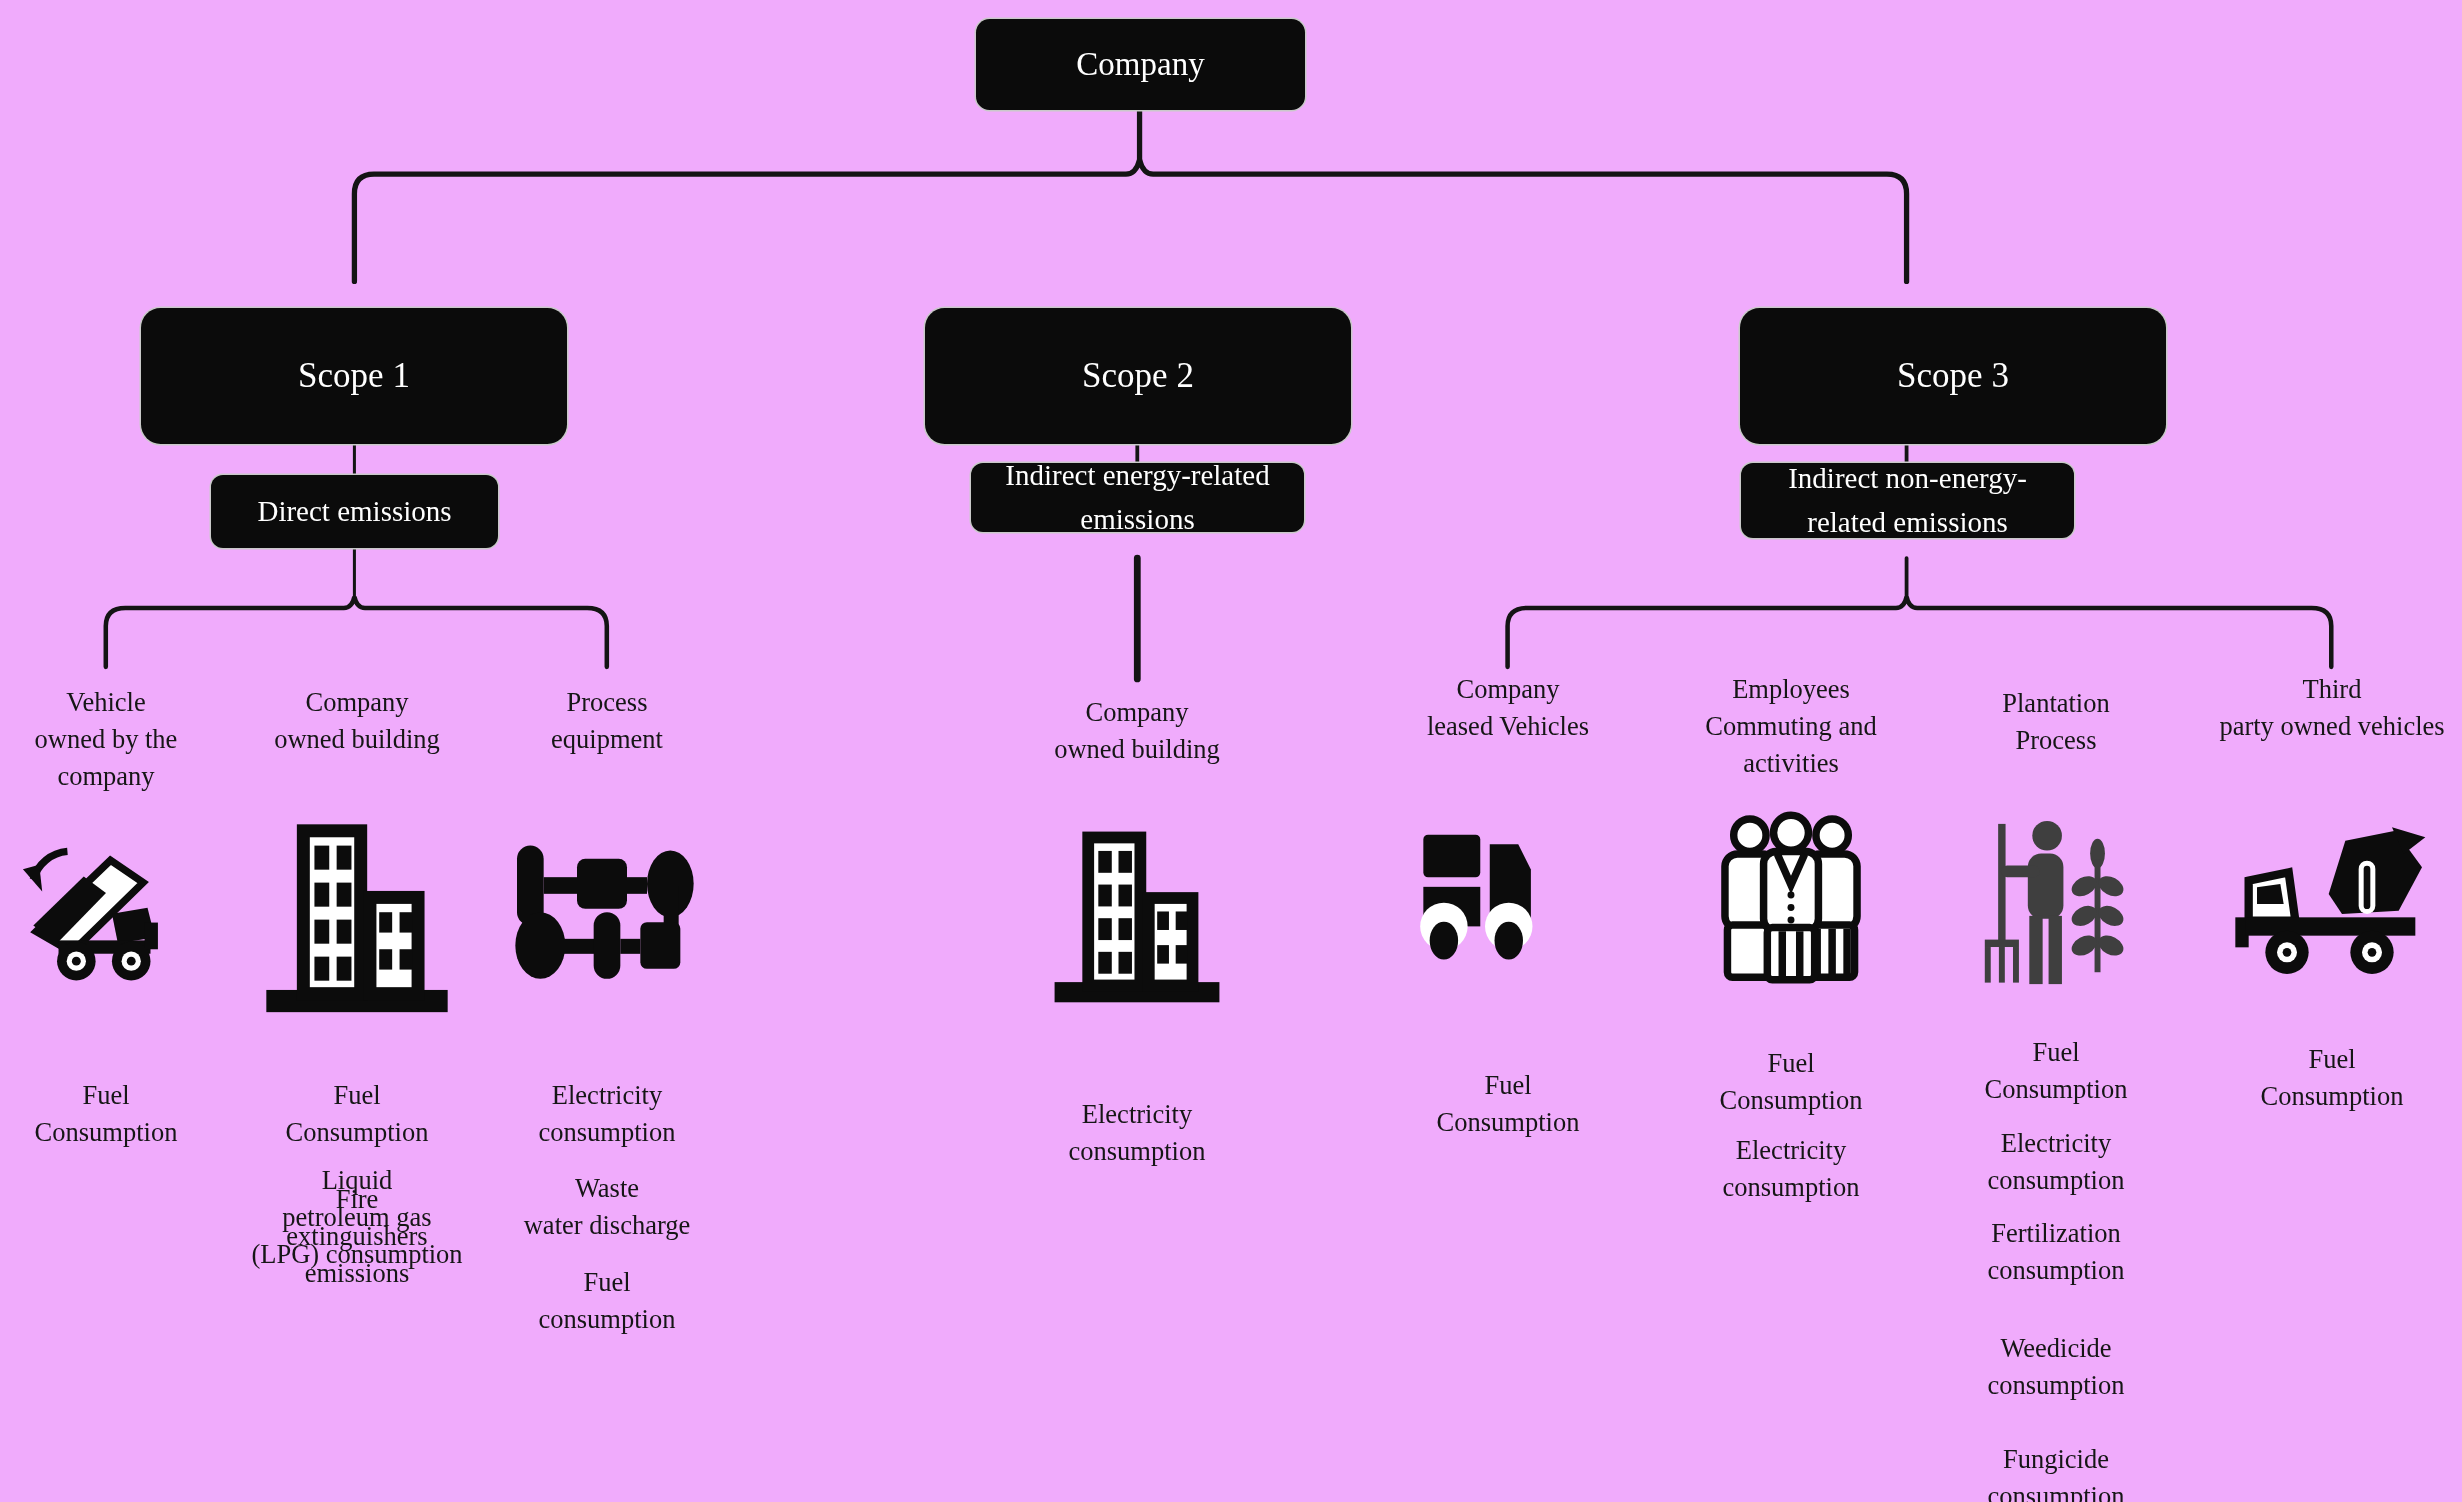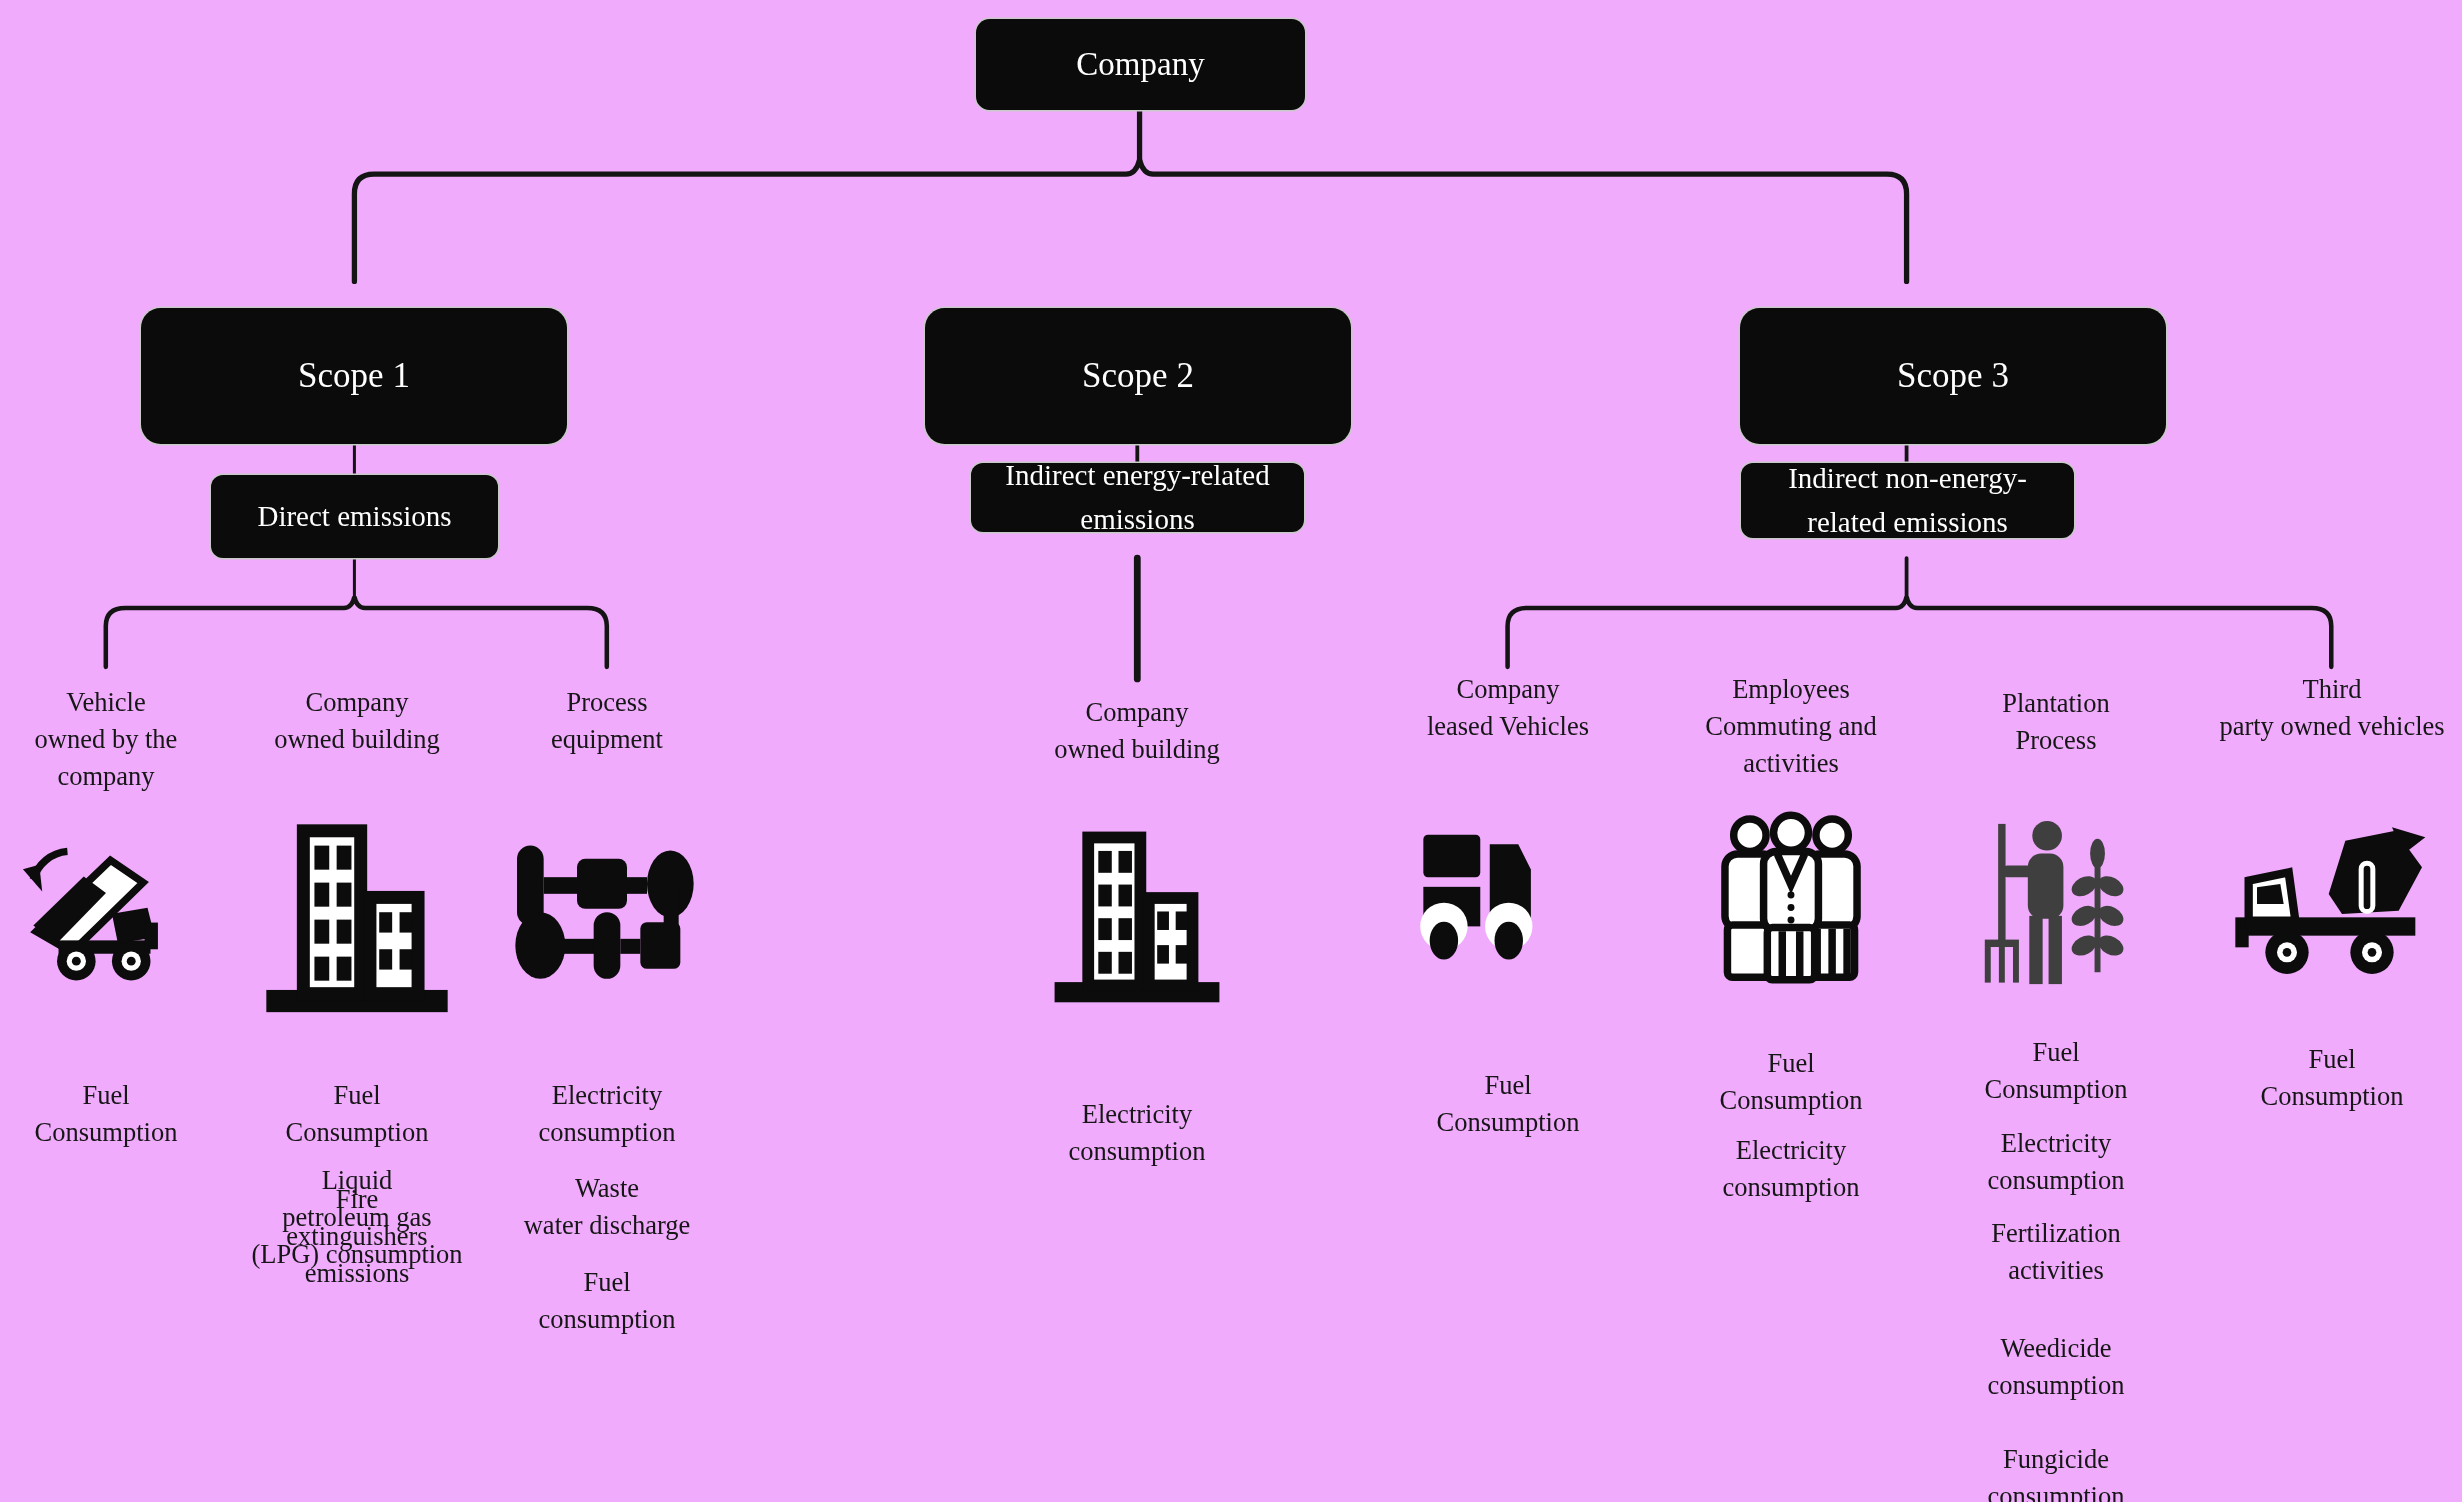--- a/index.html
+++ b/index.html
@@ -35,21 +35,21 @@
       <path stroke-width="6" d="M1995,882 V828 Q1995,804 2021,804 H2509 Q2520,804 2523,789 Q2526,804 2537,804 H3059 Q3085,804 3085,828 V882"></path>
     </g>
   </svg>
 
   <div class="node" style="left:976px;top:19px;width:329px;height:91px;border-radius:13.6px;font-size:33px;">Company</div>
 
   <div class="node scope" style="left:141px;">Scope 1</div>
   <div class="node scope" style="left:925px;">Scope 2</div>
   <div class="node scope" style="left:1694px;margin-left:46px;">Scope 3</div>
 
-  <div class="node sub" style="left:211px;top:475px;width:287px;height:83px;">Direct emissions</div>
+  <div class="node sub" style="left:211px;top:475px;width:287px;height:73px;">Direct emissions</div>
   <div class="node sub" style="left:971px;top:463px;width:333px;height:69px;">Indirect energy-related
 emissions</div>
   <div class="node sub" style="left:1741px;top:463px;width:333px;height:75px;">Indirect non-energy-
 related emissions</div>
 
   <div class="txt" style="left:106px;top:684px;">Vehicle
 owned by the
 company</div>
   <div class="txt" style="left:357px;top:684px;">Company
 owned building</div>
@@ -244,21 +244,21 @@
 Consumption</div>
   <div class="txt" style="left:1791px;top:1045px;">Fuel
 Consumption</div>
   <div class="txt" style="left:1791px;top:1132px;">Electricity
 consumption</div>
   <div class="txt" style="left:2056px;top:1034px;">Fuel
 Consumption</div>
   <div class="txt" style="left:2056px;top:1125px;">Electricity
 consumption</div>
   <div class="txt" style="left:2056px;top:1215px;">Fertilization
-activities</div>
+consumption</div>
   <div class="txt" style="left:2056px;top:1330px;">Weedicide
 consumption</div>
   <div class="txt" style="left:2056px;top:1441px;">Fungicide
 consumption</div>
   <div class="txt" style="left:2332px;top:1041px;">Fuel
 Consumption</div>
 
 </div>
 
 

